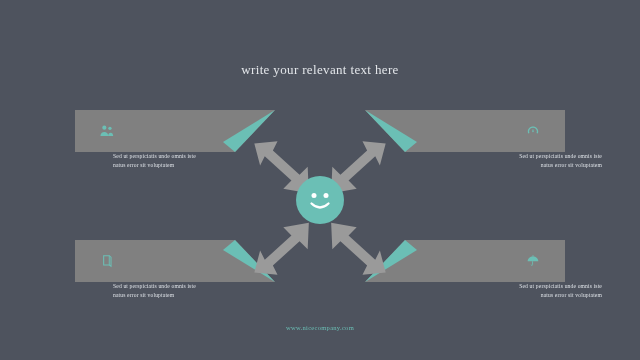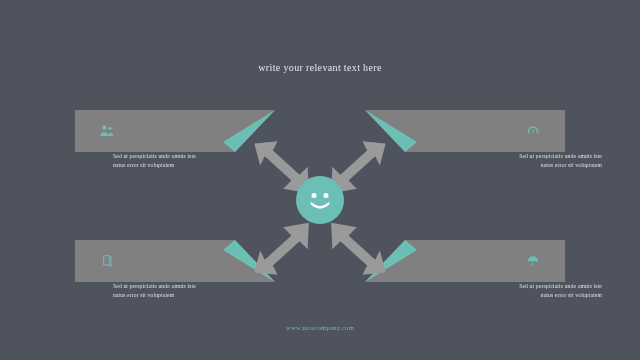--- a/index.html
+++ b/index.html
@@ -8,21 +8,21 @@
     background:#4e535e;
     font-family:"Liberation Serif", serif;
     position:relative;
   }
   .stage{position:absolute;inset:0;}
 
   
   .title{
     position:absolute;left:0;top:62px;width:640px;
     text-align:center;
-    font-size:10px;letter-spacing:.35px;
+    font-size:13px;letter-spacing:.35px;
     color:#e3e6ea;
   }
   .footer{
     position:absolute;left:0;top:324px;width:640px;
     text-align:center;
     font-size:6.5px;letter-spacing:.3px;
     color:#6bbfb5;
   }
 
   

